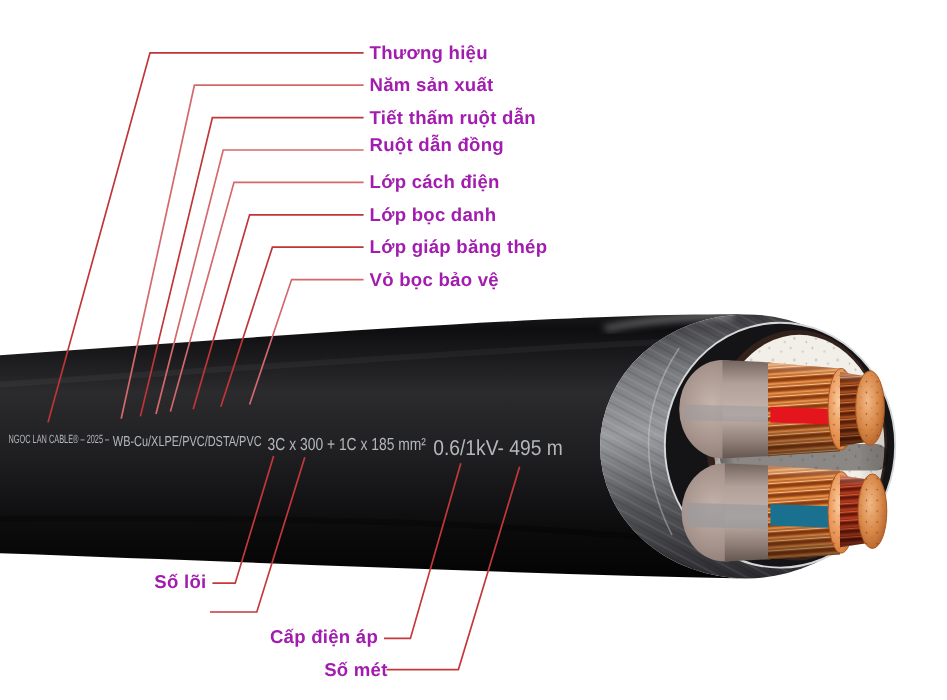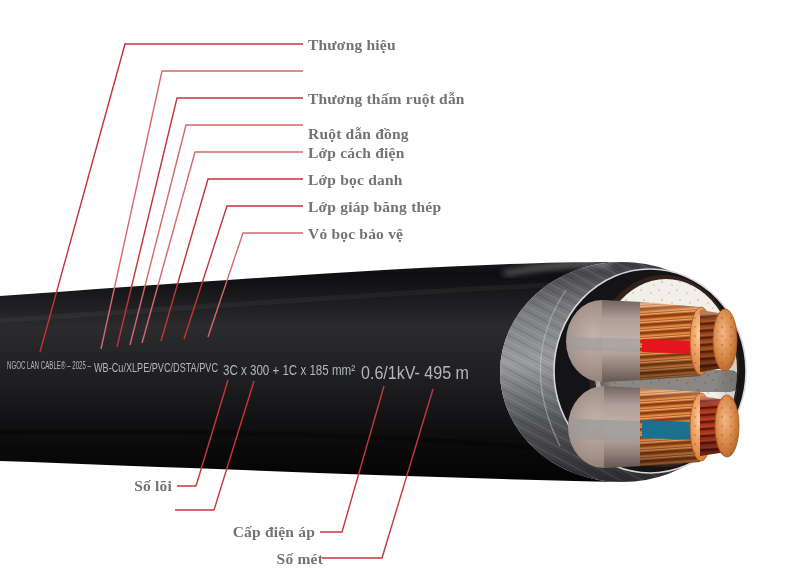--- a/index.html
+++ b/index.html
@@ -3,21 +3,21 @@
 <meta charset="utf-8">
 <style>
   html,body{margin:0;padding:0;background:#ffffff;}
   .stage{
     position:relative;width:789px;height:583px;background:#ffffff;
     overflow:hidden;font-family:"Liberation Sans",sans-serif;
   }
   .stage svg{position:absolute;left:0;top:0;}
   .lbl{
     position:absolute;font-weight:700;font-size:15.5px;line-height:20px;
-    color:#737373;white-space:nowrap;letter-spacing:.2px;font-family:Liberation Serif, serif;
+    color:#a21caf;white-space:nowrap;letter-spacing:.2px;
   }
   .lbl.right{text-align:left;}
 </style>
 </head>
 <body>
 
 <div class="stage">
 
   <svg width="789" height="583" viewBox="0 0 789 583">
     <defs>
@@ -188,22 +188,23 @@
       <path stroke="#c13537" d="M303,206 L227,206 L184,339"></path>
       <path stroke="#d4696b" d="M303,233 L243,233 L208,337"></path>
       <path stroke="#c5383a" d="M177,486 L196,486 L228,380"></path>
       <path stroke="#c5383a" d="M175,510 L214,510 L254,381"></path>
       <path stroke="#c5383a" d="M320,532 L342,532 L384,386"></path>
       <path stroke="#c5383a" d="M322,558 L382,558 L433,389"></path>
     </g>
   </svg>
 
   <div class="lbl" style="left:308px;top:35px">Thương hiệu</div>
-  <div class="lbl" style="left:308px;top:89px">Thương thấm ruột dẫn</div>
-  <div class="lbl" style="left:308px;top:124px">Ruột dẫn đồng</div>
+  <div class="lbl" style="left:308px;top:62px">Năm sản xuất</div>
+  <div class="lbl" style="left:308px;top:89px">Tiết thấm ruột dẫn</div>
+  <div class="lbl" style="left:308px;top:112px">Ruột dẫn đồng</div>
   <div class="lbl" style="left:308px;top:143px">Lớp cách điện</div>
   <div class="lbl" style="left:308px;top:170px">Lớp bọc danh</div>
   <div class="lbl" style="left:308px;top:224px">Vỏ bọc bảo vệ</div>
   <div class="lbl" style="left:308px;top:197px">Lớp giáp băng thép</div>
 
   <div class="lbl right" style="right:617px;top:476px">Số lõi</div>
   <div class="lbl right" style="right:474px;top:522px">Cấp điện áp</div>
   <div class="lbl right" style="right:466px;top:549px">Số mét</div>
 
 </div>

